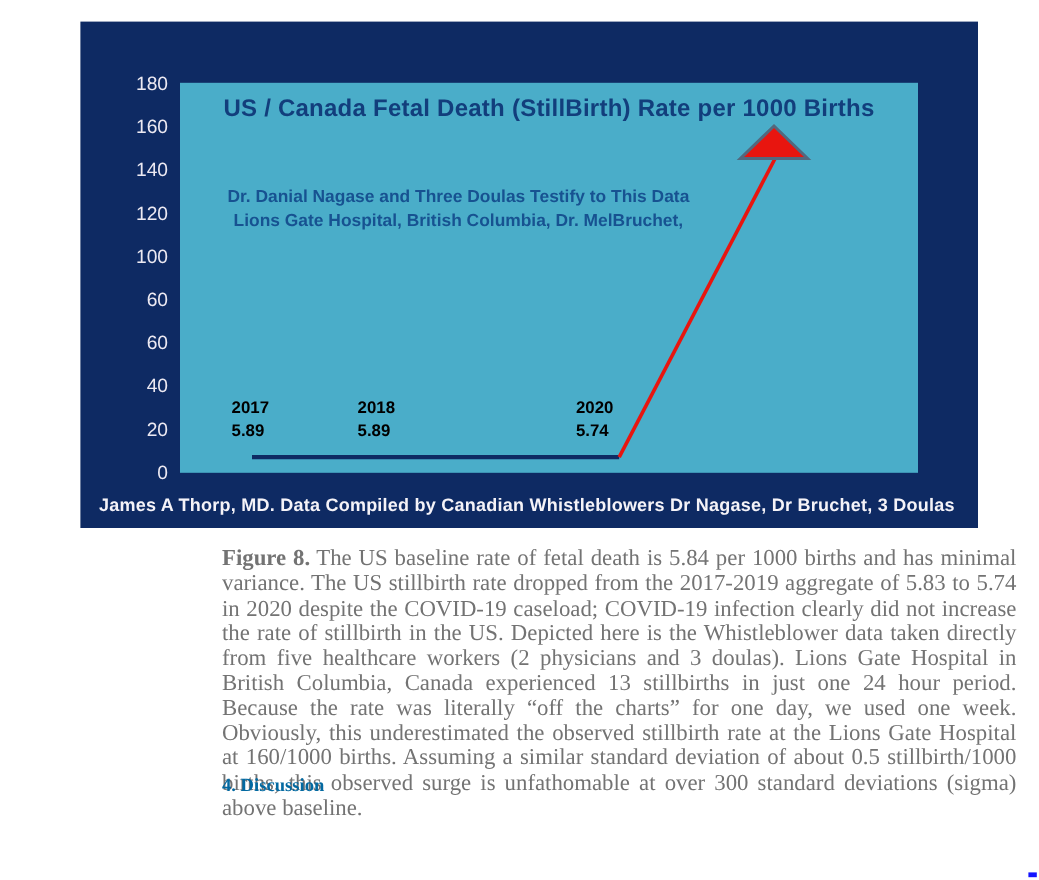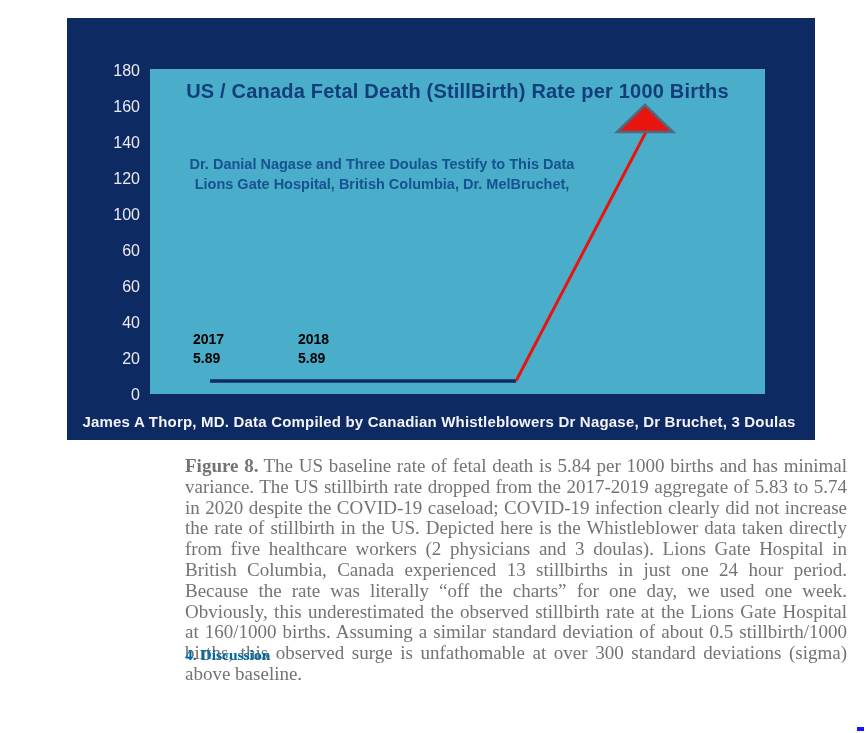--- a/index.html
+++ b/index.html
@@ -78,20 +78,24 @@
 
 
     <div class="year-col yc0">
       <div>2017</div>
       <div>5.89</div>
     </div>
     <div class="year-col yc1">
       <div>2018</div>
       <div>5.89</div>
     </div>
+    <div class="year-col yc3">
+      <div>2020</div>
+      <div>5.74</div>
+    </div>
 
     <svg class="plot-svg" viewBox="0 0 615 325" aria-hidden="true">
 
       <path d="M60 312 L366 312" stroke="#0e2a63" stroke-width="3.5" fill="none"></path>
 
       <path d="M366 312 L497 61" stroke="#e8150f" stroke-width="3" fill="none"></path>
 
       <polygon points="495,36 467,63 523,63" fill="#e8150f" stroke="#53687e" stroke-width="2.5"></polygon>
     </svg>
 

